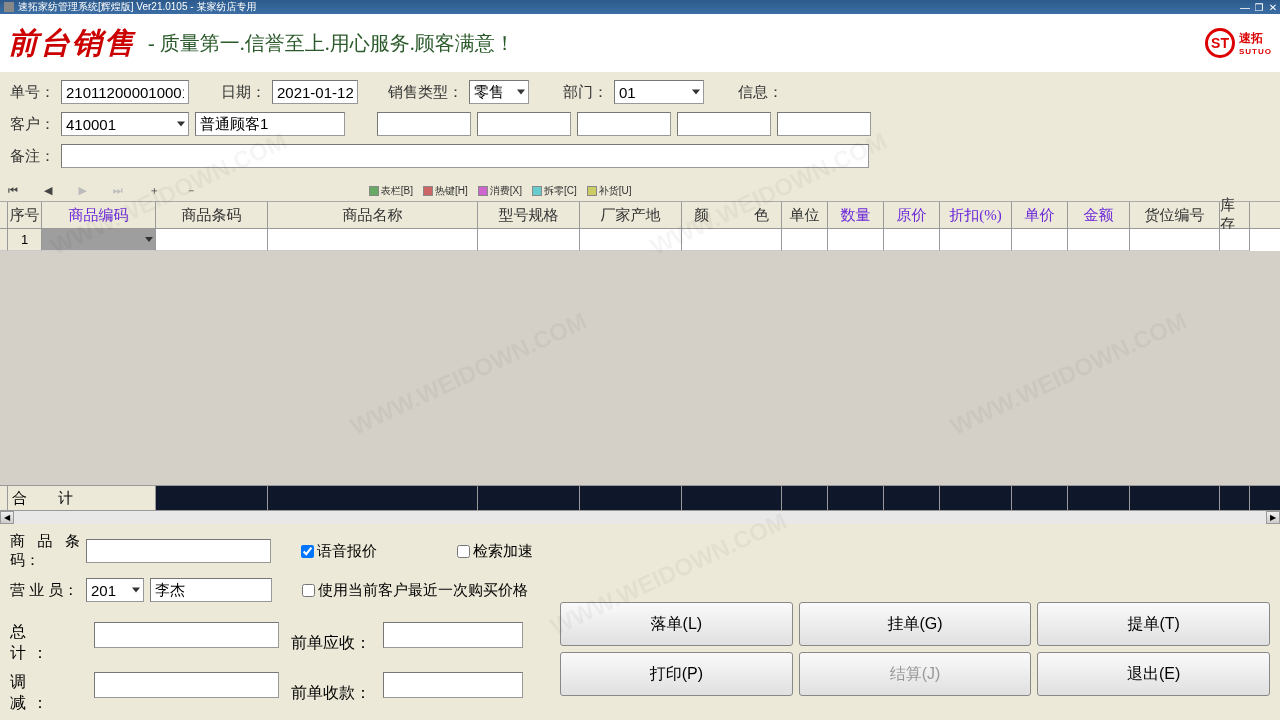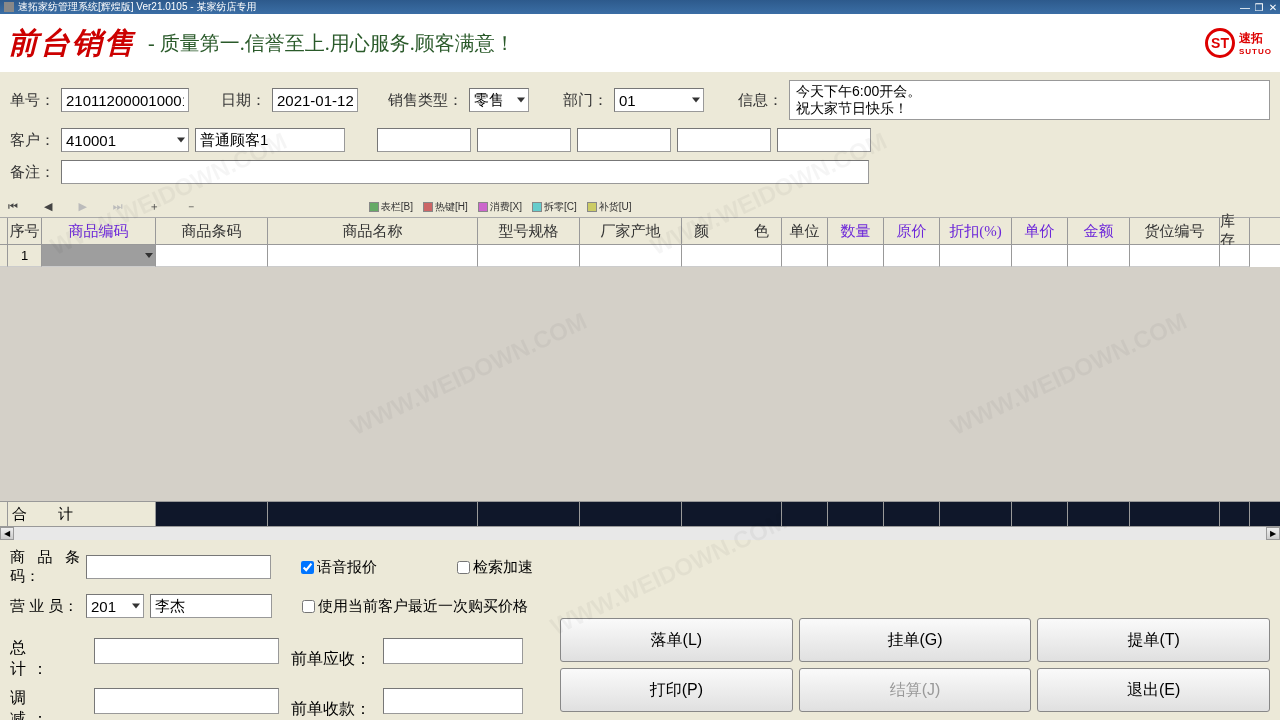--- a/index.html
+++ b/index.html
@@ -115,22 +115,20 @@
     <div class="combo" style="width:60px">
         <span>零售</span>
       </div>
     <span style="width:22px"></span>
     <span class="form-label">部门：</span>
     <div class="combo" style="width:90px">
         <span>01</span>
       </div>
     <span style="width:22px"></span>
     <span class="form-label">信息：</span>
-    <div class="info-box" style="white-space:pre-line">今天下午6:00开会。
-祝大家节日快乐！</div>
   </div>
   <div class="form-row">
     <span class="form-label">客户：</span>
     <div class="combo" style="width:128px">
         <span>410001</span>
       </div>
     <input class="txt" style="width: 150px;" value="普通顾客1">
     <span style="width:20px"></span>
     <input class="txt small-box" style="">
     <input class="txt small-box" style="">

